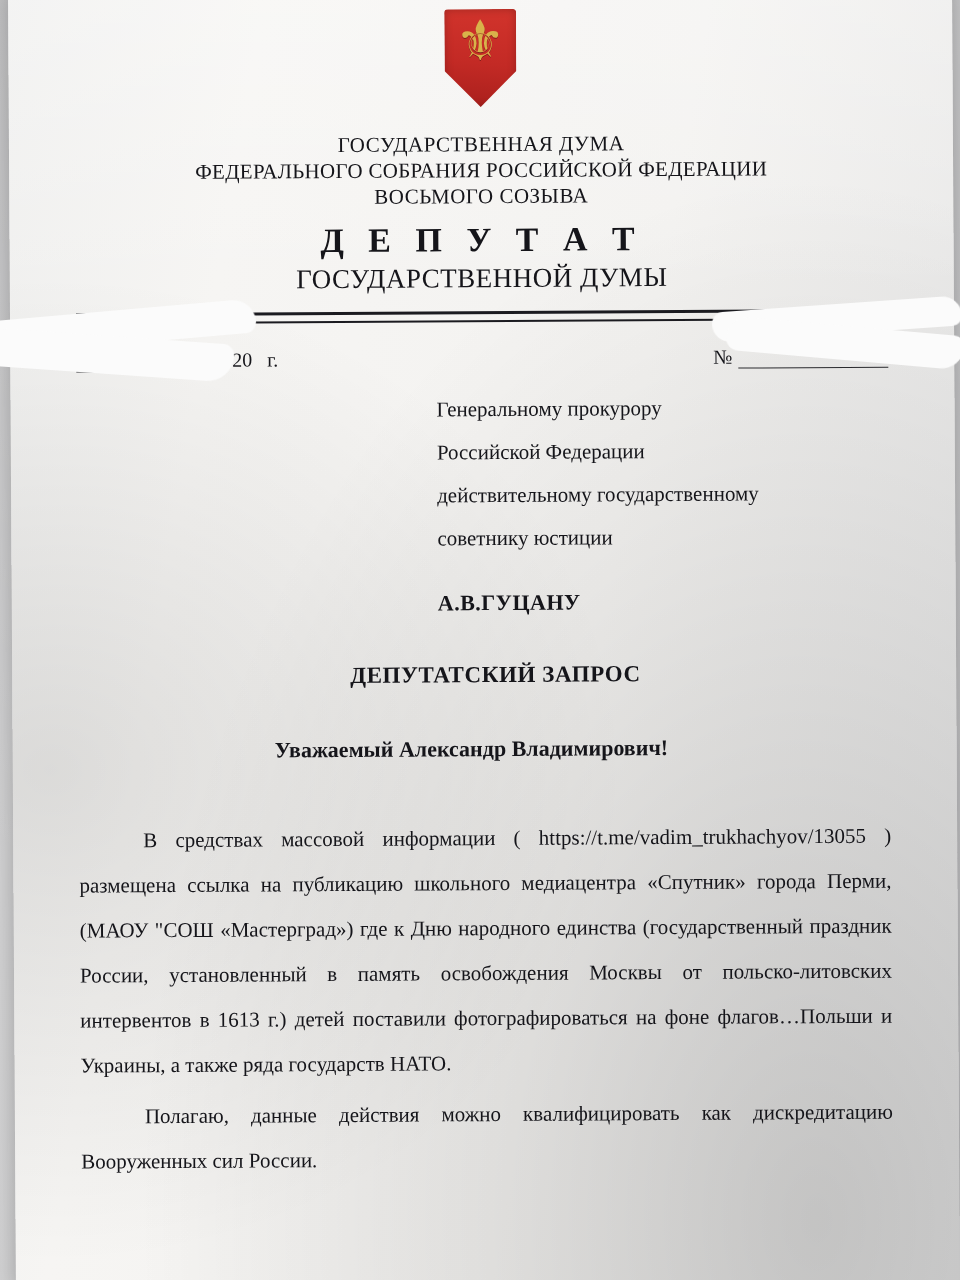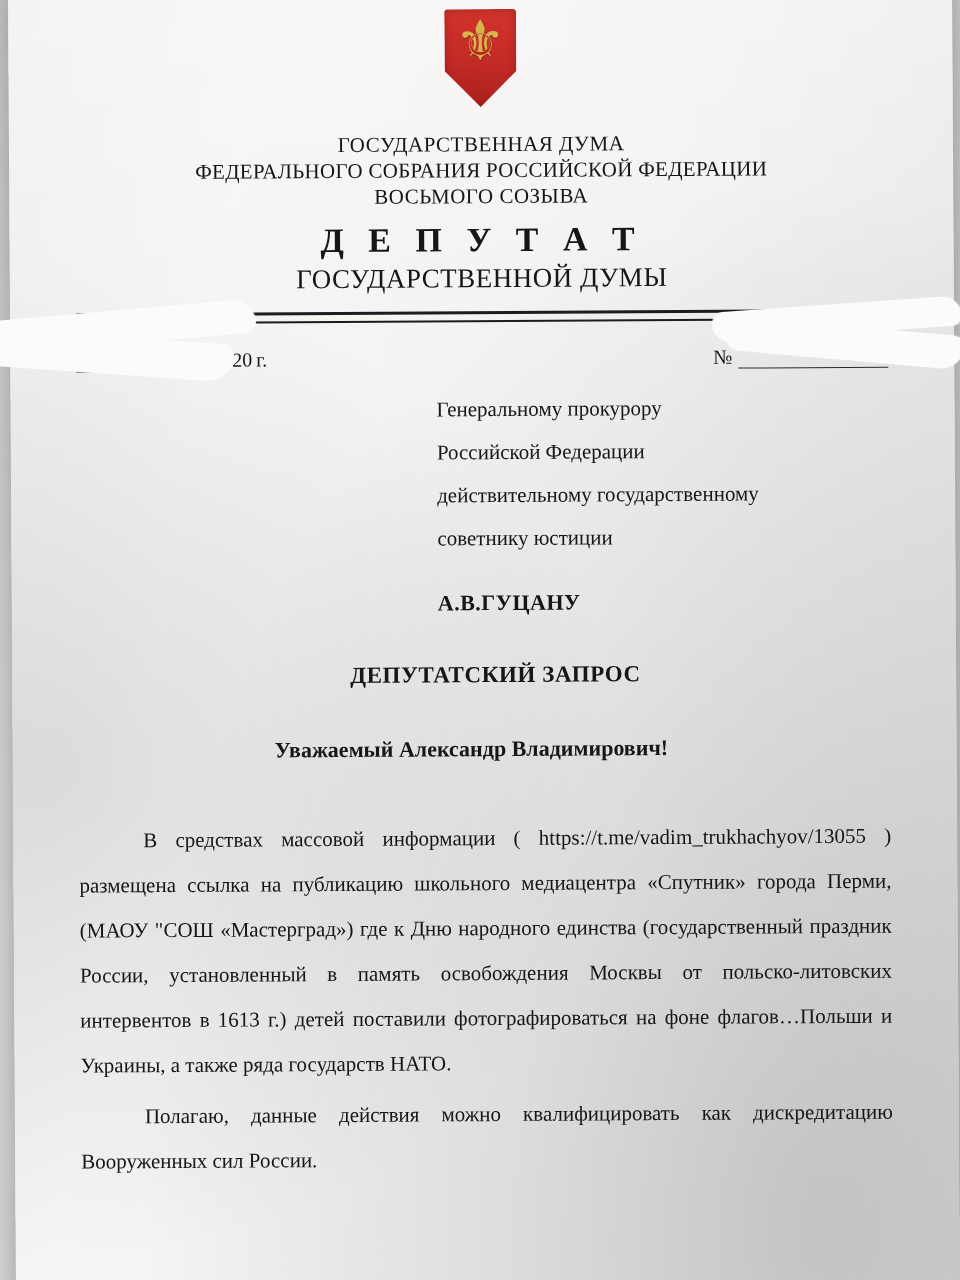--- a/index.html
+++ b/index.html
@@ -171,21 +171,21 @@
     font-size: 20px;
     height: 26px;
   }
   .dateline .dl {
     display: inline-block;
     border-bottom: 1px solid #2a2a2e;
     width: 150px;
     height: 20px;
     margin-right: 6px;
   }
-  .dateline .yr { margin-right: 4px; }
+  .dateline .yr { margin-right: 15px; }
   .dateline .spacer { flex: 1; }
   .dateline .no { margin-right: 6px; }
   .dateline .dl2 {
     display: inline-block;
     border-bottom: 1px solid #2a2a2e;
     width: 150px;
     height: 20px;
   }
 
   

